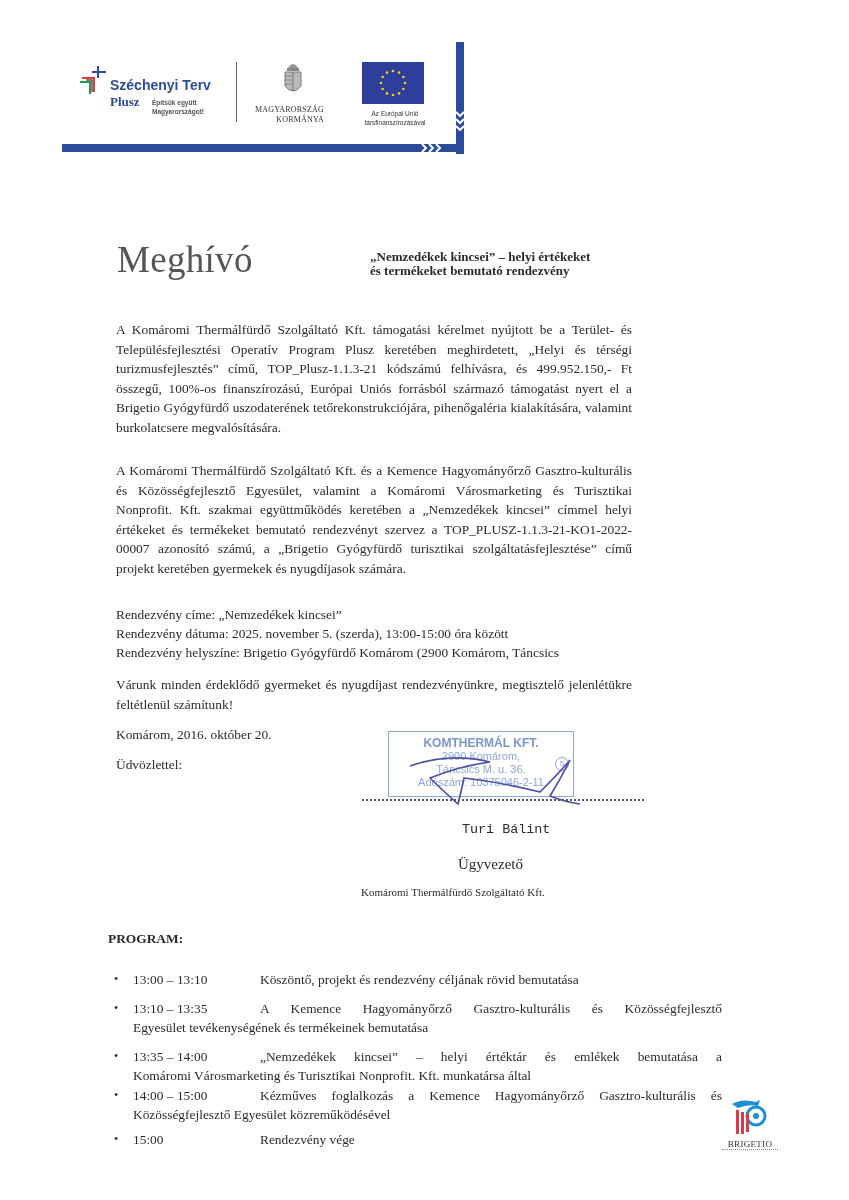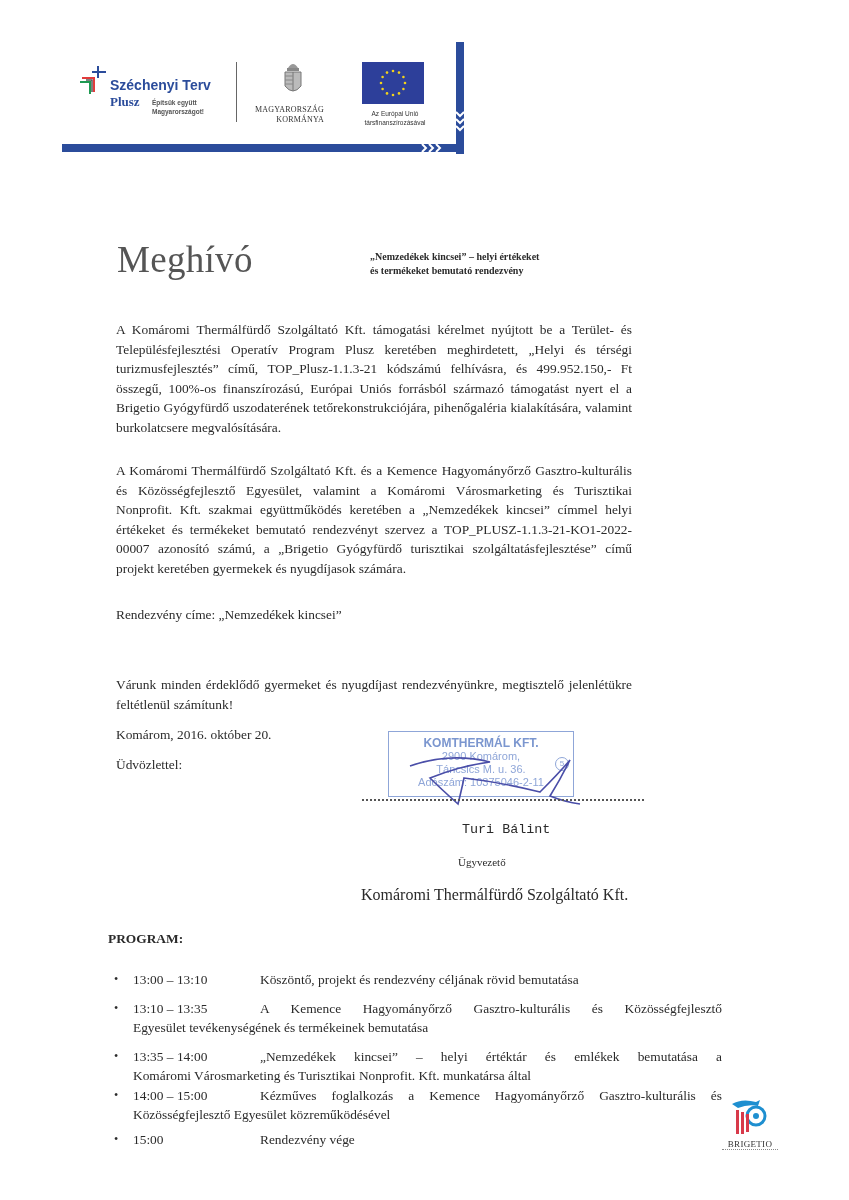--- a/index.html
+++ b/index.html
@@ -16,40 +16,40 @@
   .hdr-divider { left: 236px; top: 62px; width: 1px; height: 60px; background: #666; }
   .crest { left: 282px; top: 60px; width: 22px; height: 36px; }
   .gov-text { left: 248px; top: 105px; width: 76px; text-align: right; font-size: 8px; line-height: 10px; color: #333; letter-spacing: 0.2px; }
   .eu-flag { left: 362px; top: 62px; width: 62px; height: 42px; background: #2d3f9a; }
   .eu-text { left: 344px; top: 109px; width: 102px; text-align: center; font-family: "Liberation Sans", sans-serif; font-size: 6.5px; line-height: 9px; color: #333; }
   .blue-bar { left: 62px; top: 144px; width: 350px; height: 8px; background: #2b4c9b; }
   .corner-svg { left: 406px; top: 42px; width: 64px; height: 118px; }
 
   
   .doc-title { left: 117px; top: 238px; font-size: 37px; color: #555; letter-spacing: 0.3px; }
-  .doc-subtitle { left: 370px; top: 250px; font-size: 10px; font-weight: bold; line-height: 14px; color: #2a2a2a; }
+  .doc-subtitle { left: 370px; top: 250px; font-size: 13px; font-weight: bold; line-height: 14px; color: #2a2a2a; }
 
   .para { left: 116px; width: 516px; font-size: 13.4px; line-height: 19.6px; text-align: justify; }
   .para1 { top: 320px; }
   .para2 { top: 461px; }
   .para3 { top: 605px; text-align: left; line-height: 19px; }
   .para4 { top: 675px; }
   .place-date { left: 116px; top: 727px; font-size: 13.4px; }
   .greeting { left: 116px; top: 757px; font-size: 13.4px; }
 
   .stamp { left: 388px; top: 731px; width: 184px; height: 64px; border: 1.5px solid #8fa6d8; color: #8fa6d8; font-family: "Liberation Sans", sans-serif; text-align: center; }
   .stamp-title { font-weight: bold; font-size: 12px; margin-top: 4px; color: #7b96cf; }
   .stamp-line { font-size: 11px; line-height: 13px; }
   .stamp-num { left: 555px; top: 757px; width: 12px; height: 12px; border: 1px solid #8fa6d8; border-radius: 50%; font-size: 8px; text-align: center; line-height: 12px; color: #8fa6d8; font-family: "Liberation Sans", sans-serif; }
   .signature { left: 400px; top: 752px; width: 190px; height: 60px; }
   .dots { left: 362px; top: 799px; width: 282px; border-bottom: 2px dotted #555; }
 
   .sig-name { left: 462px; top: 822px; font-size: 13.4px; font-family: Liberation Mono, monospace; }
-  .sig-role { left: 458px; top: 856px; font-size: 11px; }
-  .sig-org { left: 361px; top: 886px; font-size: 16px; }
+  .sig-role { left: 458px; top: 856px; font-size: 15px; }
+  .sig-org { left: 361px; top: 886px; font-size: 11px; }
 
   .program-h { left: 108px; top: 931px; font-size: 13.4px; font-weight: bold; }
 
   .prog { left: 108px; width: 614px; font-size: 13.4px; line-height: 19px; }
   .prog .bullet { position: absolute; left: 6px; top: 0; font-size: 12px; }
   .prog .time { position: absolute; left: 25px; top: 0; }
   .prog .first { position: absolute; left: 152px; right: 0; top: 0; text-align: justify; text-align-last: justify; }
   .prog .first.nojust { text-align-last: left; }
   .prog .rest { position: absolute; left: 25px; right: 0; top: 19px; }
   .p1 { top: 970px; }
@@ -137,20 +137,22 @@
 <div class="abs doc-title">Meghívó</div>
 <div class="abs doc-subtitle">
   <div>„Nemzedékek kincsei” –  helyi értékeket</div>
   <div>és termékeket bemutató rendezvény</div>
 </div>
 
 <div class="abs para para1">A Komáromi Thermálfürdő Szolgáltató Kft. támogatási kérelmet nyújtott be a Terület- és Településfejlesztési Operatív Program Plusz keretében meghirdetett, „Helyi és térségi turizmusfejlesztés” című, TOP_Plusz-1.1.3-21 kódszámú felhívásra, és 499.952.150,- Ft összegű, 100%-os finanszírozású, Európai Uniós forrásból származó támogatást nyert el a Brigetio Gyógyfürdő uszodaterének tetőrekonstrukciójára, pihenőgaléria kialakítására, valamint burkolatcsere megvalósítására.</div>
 <div class="abs para para2">A Komáromi Thermálfürdő Szolgáltató Kft. és a Kemence Hagyományőrző Gasztro-kulturális és Közösségfejlesztő Egyesület, valamint a Komáromi Városmarketing és Turisztikai Nonprofit. Kft. szakmai együttműködés keretében a „Nemzedékek kincsei” címmel helyi értékeket és termékeket bemutató rendezvényt szervez a TOP_PLUSZ-1.1.3-21-KO1-2022-00007 azonosító számú, a „Brigetio Gyógyfürdő turisztikai szolgáltatásfejlesztése” című projekt keretében gyermekek és nyugdíjasok számára.</div>
 <div class="abs para para3">
   <div>Rendezvény címe: „Nemzedékek kincsei”</div>
+  <div>Rendezvény dátuma: 2025. november  5. (szerda), 13:00-15:00 óra között</div>
+  <div>Rendezvény helyszíne: Brigetio Gyógyfürdő Komárom (2900 Komárom, Táncsics</div>
 </div>
 <div class="abs para para4">Várunk minden érdeklődő gyermeket és nyugdíjast rendezvényünkre, megtisztelő jelenlétükre feltétlenül számítunk!</div>
 
 <div class="abs place-date">Komárom, 2016. október 20.</div>
 <div class="abs greeting">Üdvözlettel:</div>
 
 <div class="abs stamp">
   <div class="stamp-title">KOMTHERMÁL KFT.</div>
   <div class="stamp-line">2900 Komárom,</div>
   <div class="stamp-line">Táncsics M. u.      36.</div>

